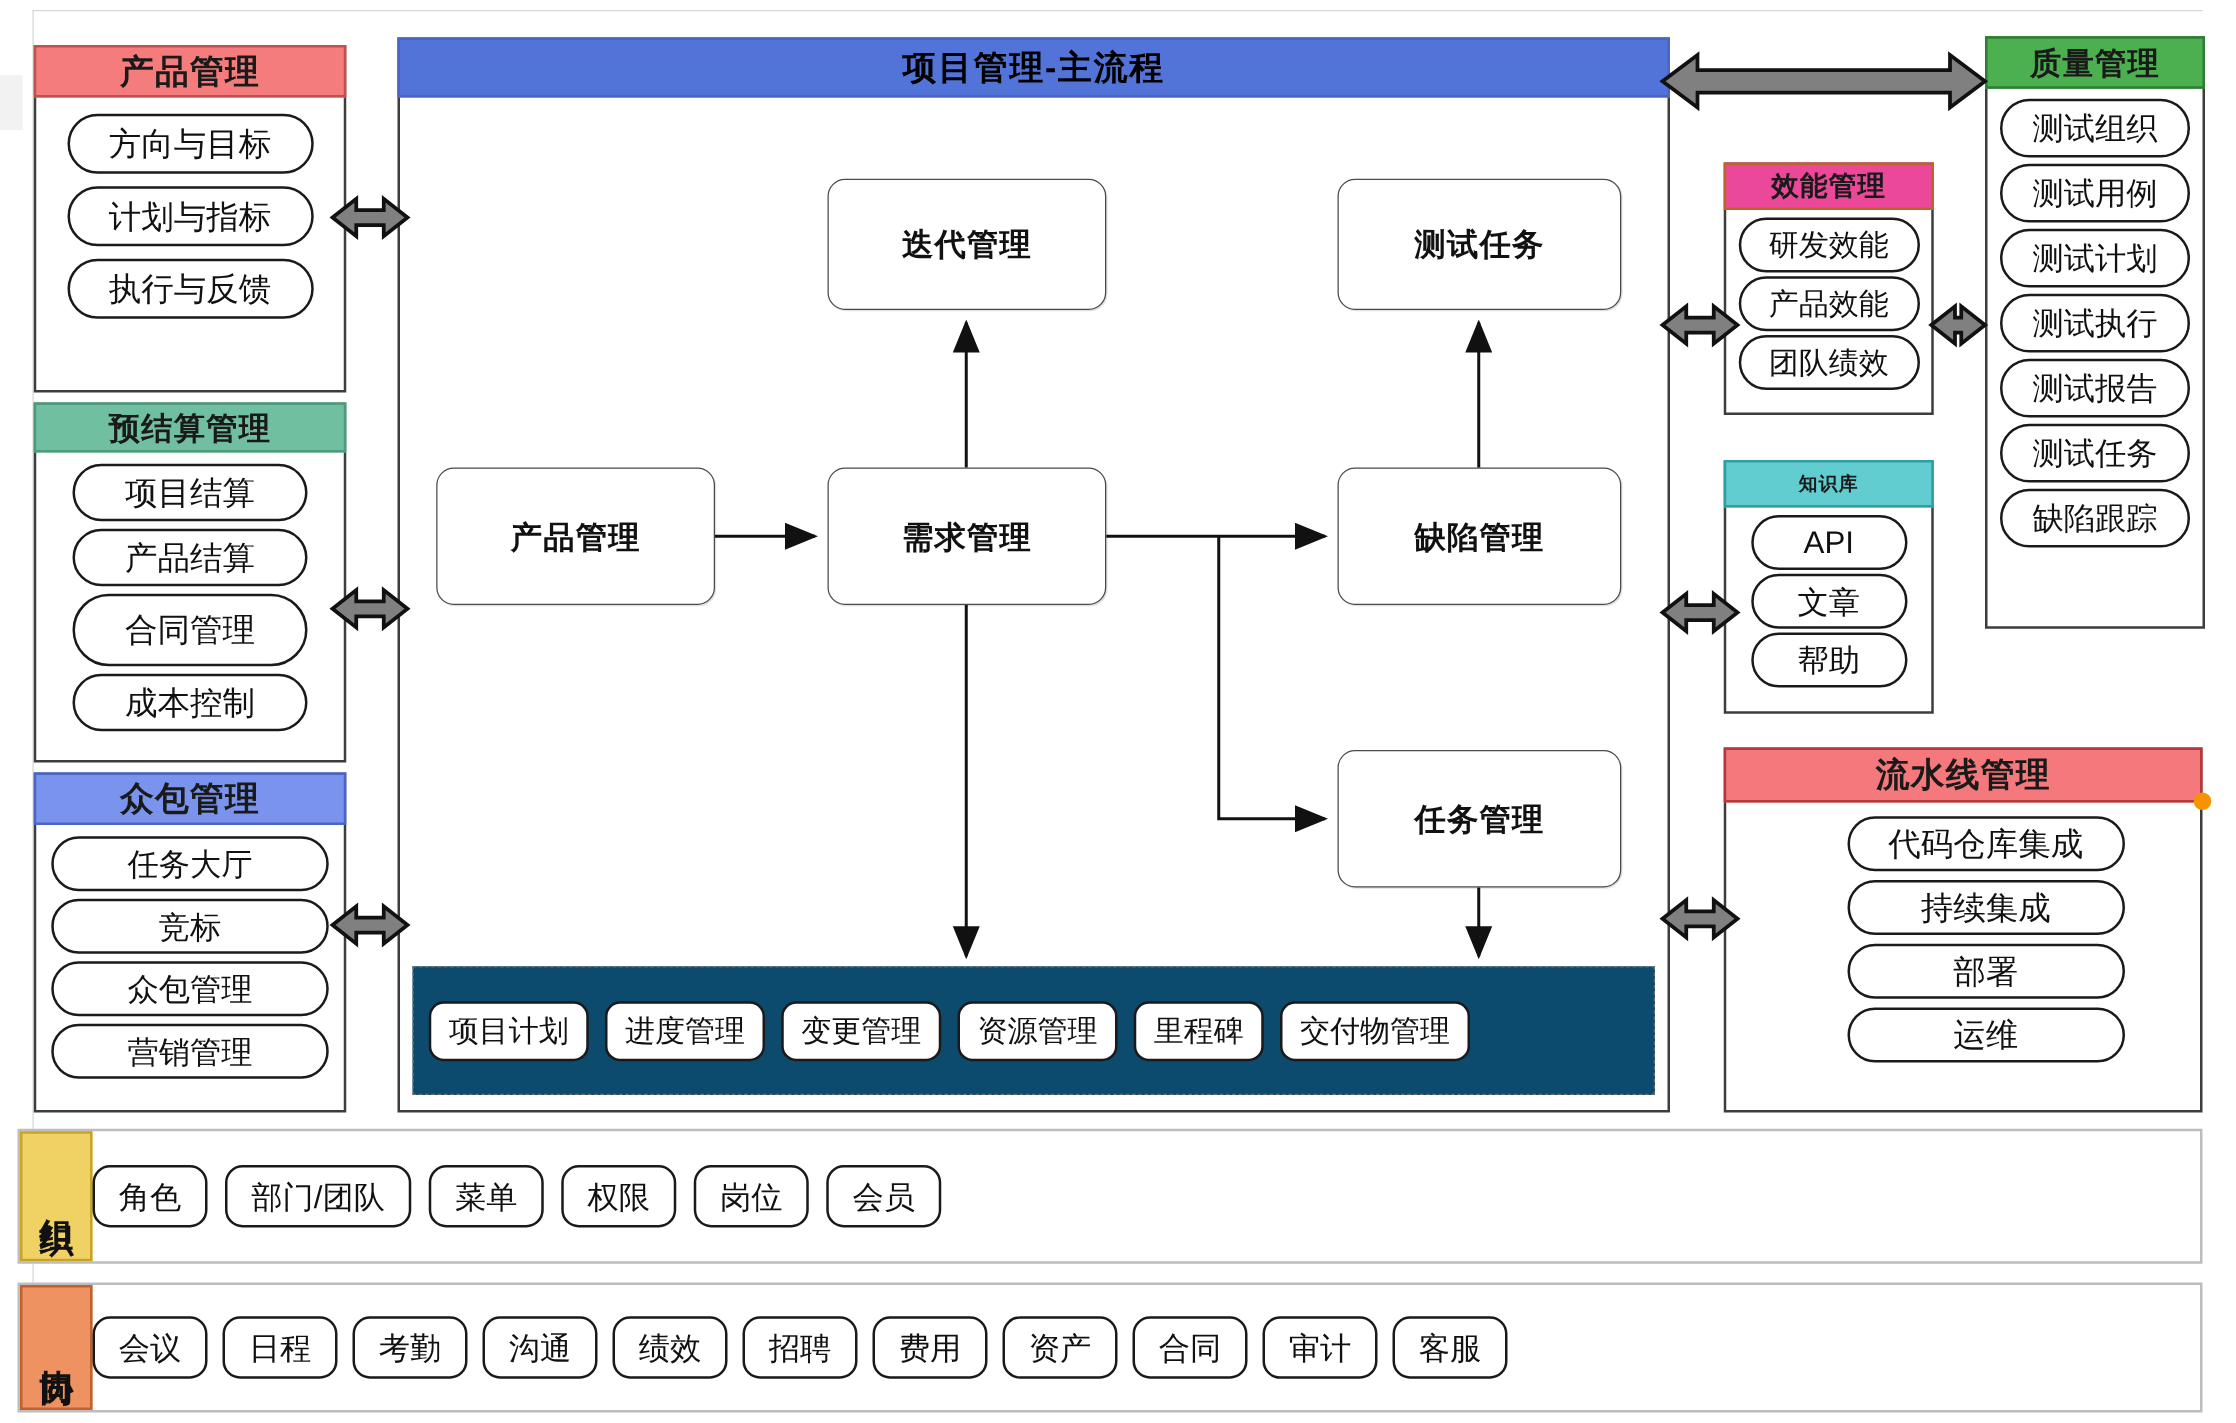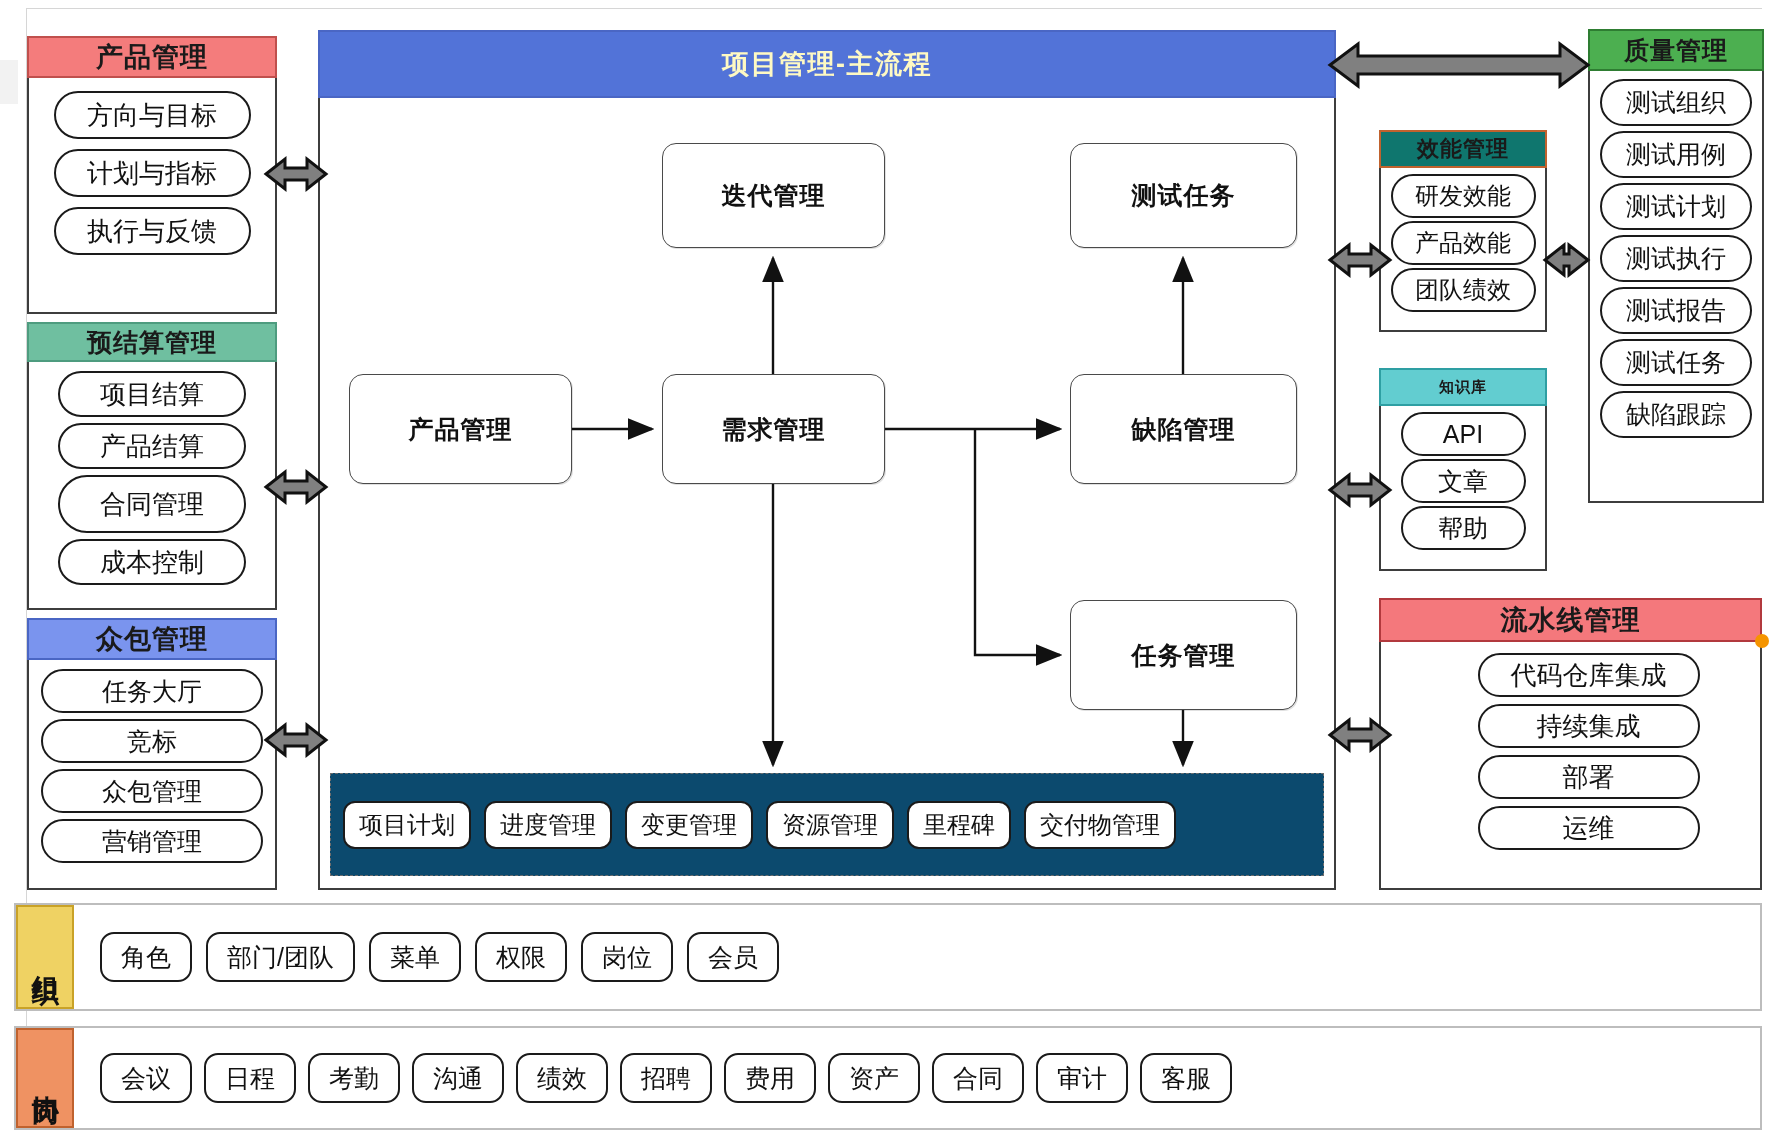--- a/index.html
+++ b/index.html
@@ -37,22 +37,22 @@
     background:#fff;
     text-align:center;
     color:#111;
     display:flex;align-items:center;justify-content:center;
     white-space:nowrap;
   }
 
   
   .flow{position:absolute;box-sizing:border-box;border:2px solid #3d3d3d;background:#fff;}
   .flow-hd{
-    box-sizing:border-box;background:#5273d8;color:#fef9c3;border:2px solid #4a66c4;
-    margin:-2px -2px 0 -2px;height:68px;display:flex;align-items:center;justify-content:center;
+    box-sizing:border-box;background:#5273d8;color:#000000;border:2px solid #4a66c4;
+    margin:-2px -2px 0 -2px;height:48px;display:flex;align-items:center;justify-content:center;
     font-weight:bold;font-size:27px;letter-spacing:1.5px;
   }
   .node{
     position:absolute;box-sizing:border-box;
     border:1.6px solid #4a4a4a;border-radius:14px;background:#fff;
     display:flex;align-items:center;justify-content:center;
     font-weight:bold;font-size:25px;color:#111;letter-spacing:1px;
     box-shadow:1px 1px 0 rgba(0,0,0,.12);
   }
   .dashbox{
@@ -64,21 +64,21 @@
   
   svg.wires{position:absolute;left:0;top:0;width:1789px;height:1138px;pointer-events:none;}
 
   
   .bar{position:absolute;box-sizing:border-box;border:2px solid #bdbdbd;background:#fff;display:flex;align-items:stretch;}
   .bar-tag{
     box-sizing:border-box;width:58px;flex:0 0 58px;border:2px solid #c9a227;
     display:flex;align-items:center;justify-content:center;text-align:center;
     font-weight:bold;font-size:27px;line-height:1.05;color:#111;letter-spacing:1px;
   }
-  .bar-items{flex:1;display:flex;align-items:center;gap:14px;padding-left:26px;}
+  .bar-items{flex:1;display:flex;align-items:center;gap:14px;}
   .bar-items .pill{height:50px;font-size:25px;padding:0 19px;border-radius:14px;}
 
   .dot{position:absolute;width:14px;height:14px;border-radius:50%;background:#f59400;}
 </style>
 </head>
 <body>
 
 <div class="canvas">
 
   <div class="edge-strip"></div>
@@ -182,21 +182,21 @@
       </div>
     <div class="pill">
         <span>里程碑</span>
       </div>
     <div class="pill">
         <span>交付物管理</span>
       </div>
   </div>
 
   <div class="panel" style="left:1379px;top:130px;width:168px;height:202px;">
-    <div class="panel-hd" style="background:#0f766e;border-color:#c0622e;height:38px;font-size:22px;">
+    <div class="panel-hd" style="background:#ec4899;border-color:#c0622e;height:38px;font-size:22px;">
       <span>效能管理</span>
     </div>
     <div class="panel-body" style="gap:3px;padding:6px;">
       <div class="pill" style="width:145px;height:44px;font-size:24px;">
           <span>研发效能</span>
         </div>
       <div class="pill" style="width:145px;height:44px;font-size:24px;">
           <span>产品效能</span>
         </div>
       <div class="pill" style="width:145px;height:44px;font-size:24px;">

